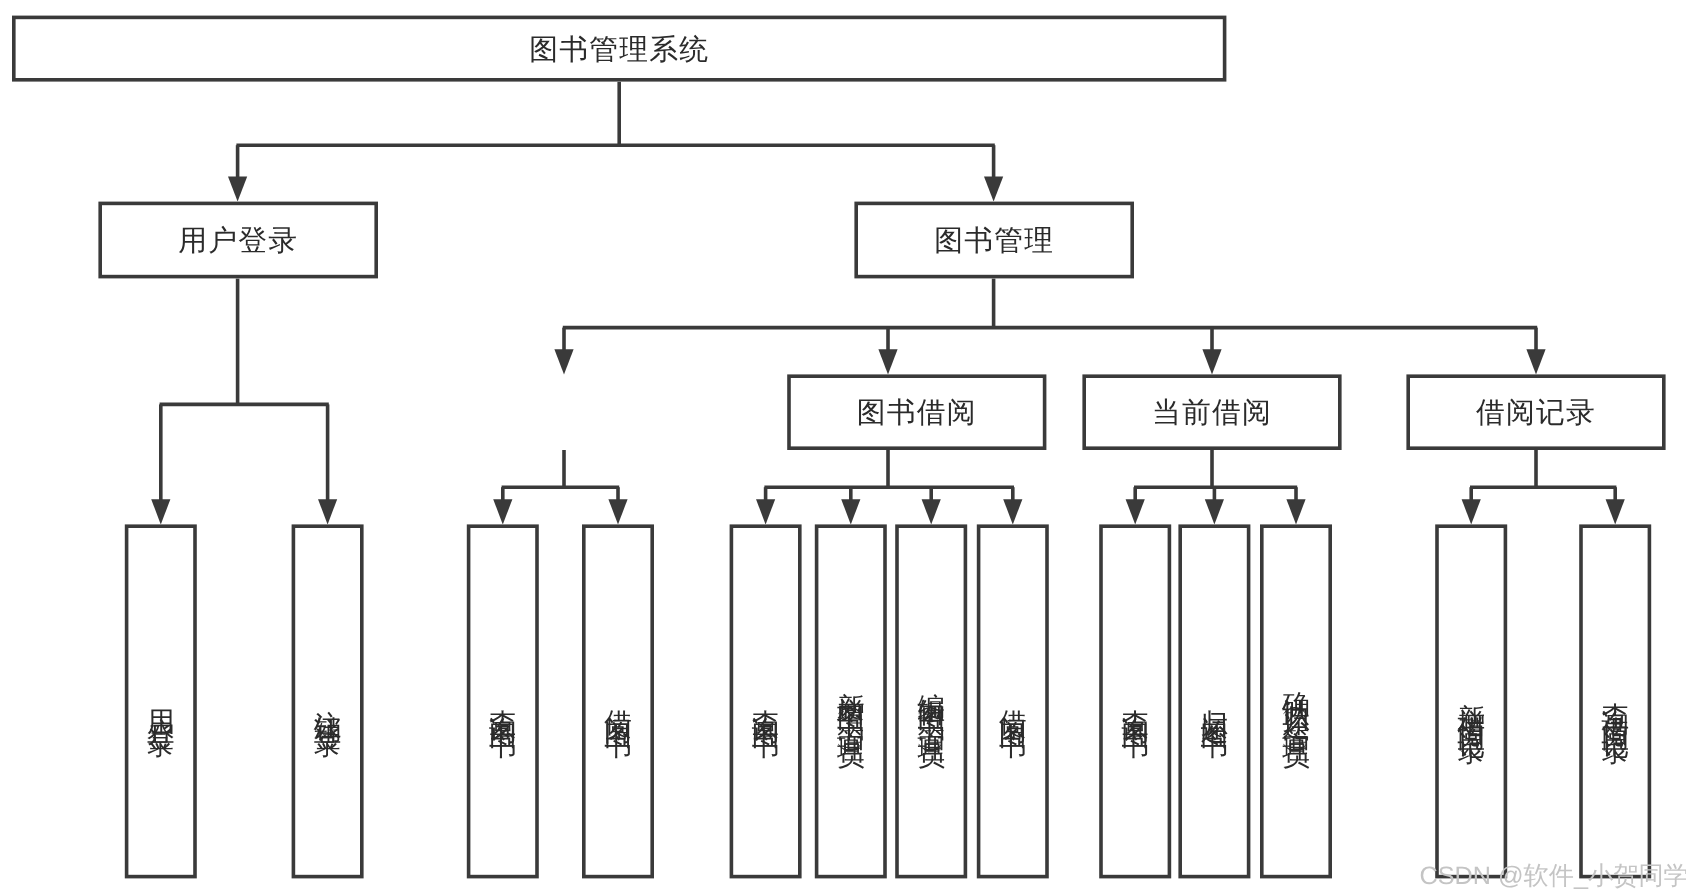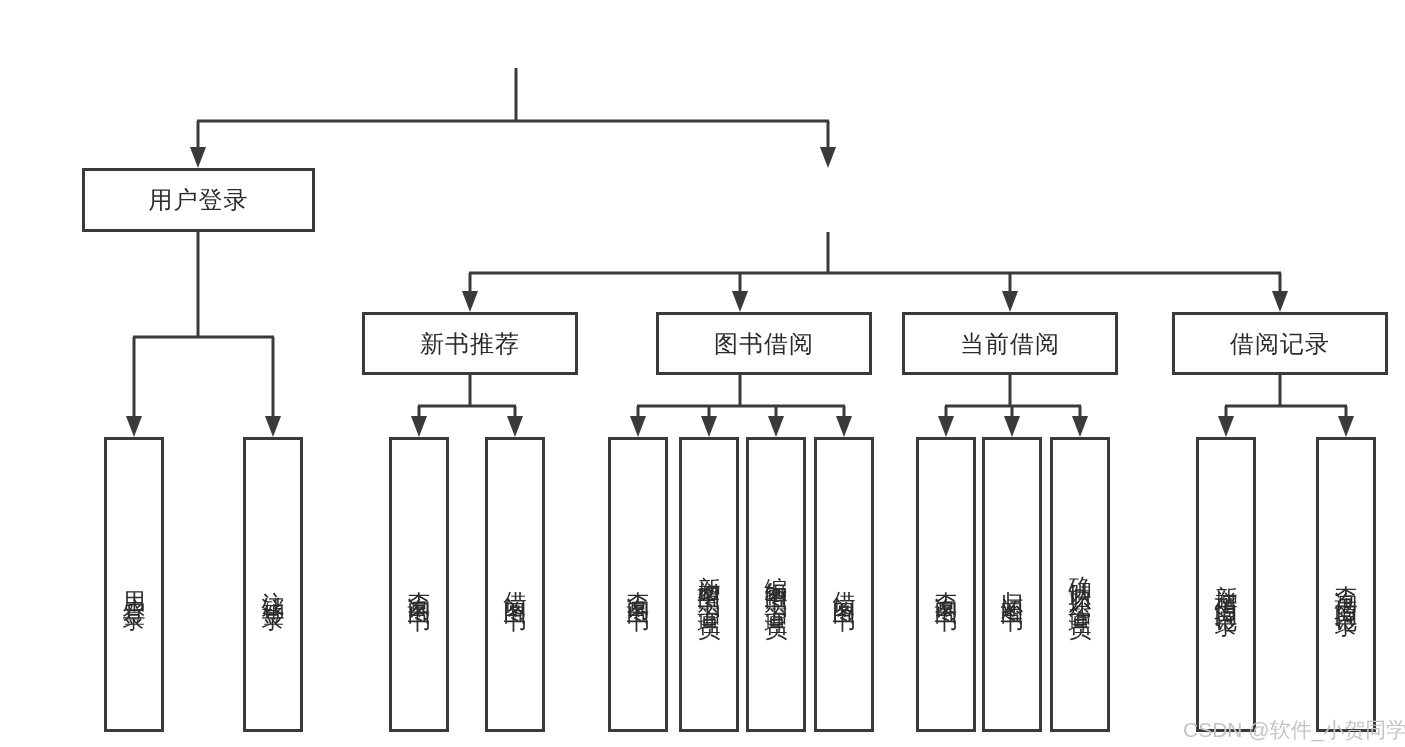--- a/index.html
+++ b/index.html
@@ -109,28 +109,31 @@
       <line x1="1012" y1="406" x2="1012" y2="425" stroke="#3a3a3a" stroke-width="3"></line>
       <path d="M 1004 416 L 1020 416 L 1012 437 Z" fill="#3a3a3a"></path>
       <line x1="1080" y1="406" x2="1080" y2="425" stroke="#3a3a3a" stroke-width="3"></line>
       <path d="M 1072 416 L 1088 416 L 1080 437 Z" fill="#3a3a3a"></path>
       <line x1="1226" y1="406" x2="1226" y2="425" stroke="#3a3a3a" stroke-width="3"></line>
       <path d="M 1218 416 L 1234 416 L 1226 437 Z" fill="#3a3a3a"></path>
       <line x1="1346" y1="406" x2="1346" y2="425" stroke="#3a3a3a" stroke-width="3"></line>
       <path d="M 1338 416 L 1354 416 L 1346 437 Z" fill="#3a3a3a"></path>
     </svg>
 
+  <div class="box h" style="left:10px;top:13px;width:1012px;height:55px">
+    <span>图书管理系统</span>
+  </div>
 
   <div class="box h" style="left:82px;top:168px;width:233px;height:64px">
     <span>用户登录</span>
   </div>
+  <div class="box h" style="left:712px;top:168px;width:233px;height:64px">
+    <span>图书管理</span>
+  </div>
 
-  <div class="box h" style="left:362px;top:312px;width:216px;height:63px">
-    <span>新书推荐</span>
-  </div>
   <div class="box h" style="left:656px;top:312px;width:216px;height:63px">
     <span>图书借阅</span>
   </div>
   <div class="box h" style="left:902px;top:312px;width:216px;height:63px">
     <span>当前借阅</span>
   </div>
   <div class="box h" style="left:1172px;top:312px;width:216px;height:63px">
     <span>借阅记录</span>
   </div>
 

